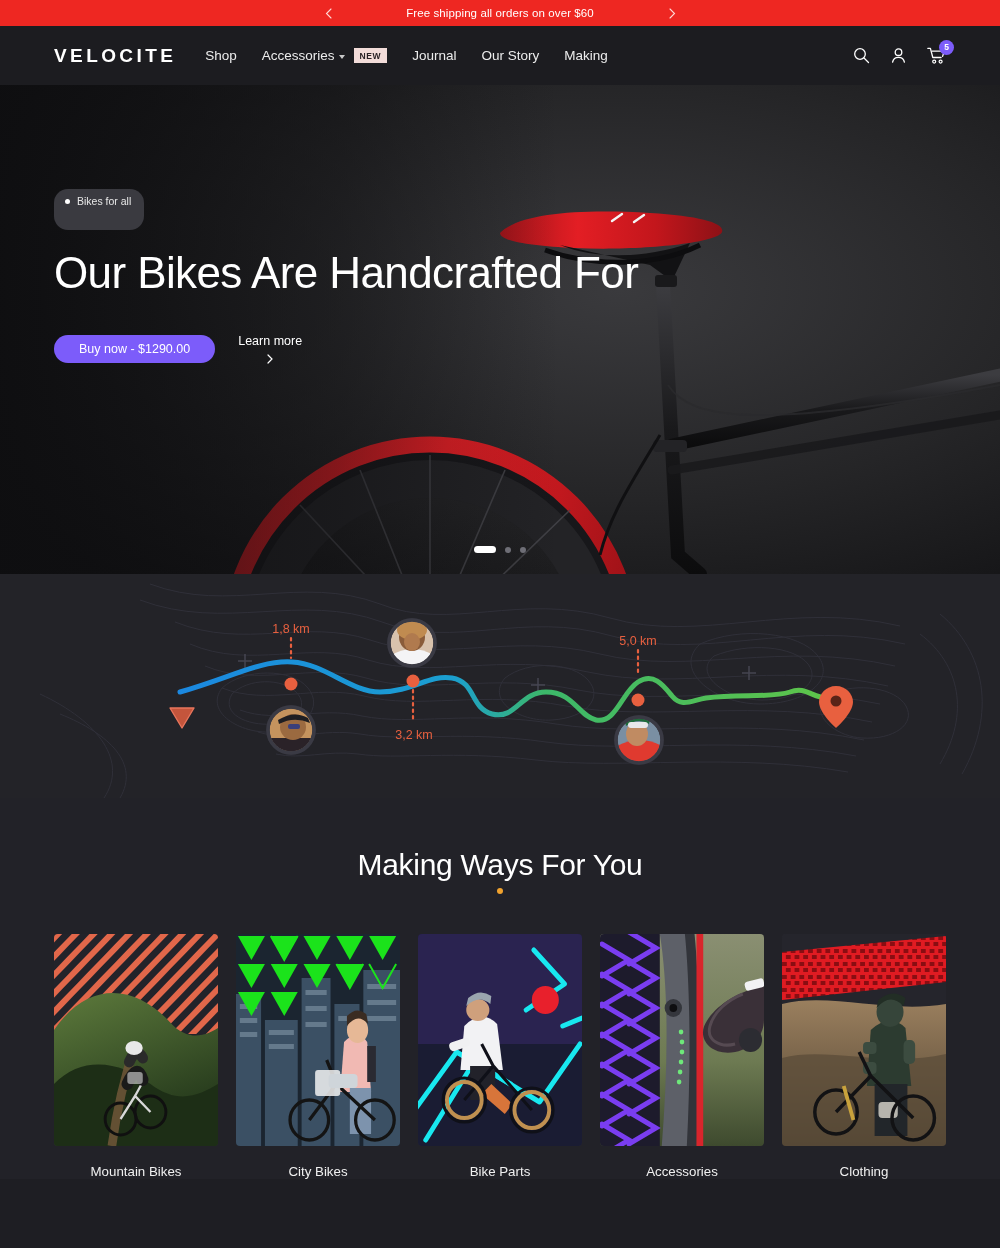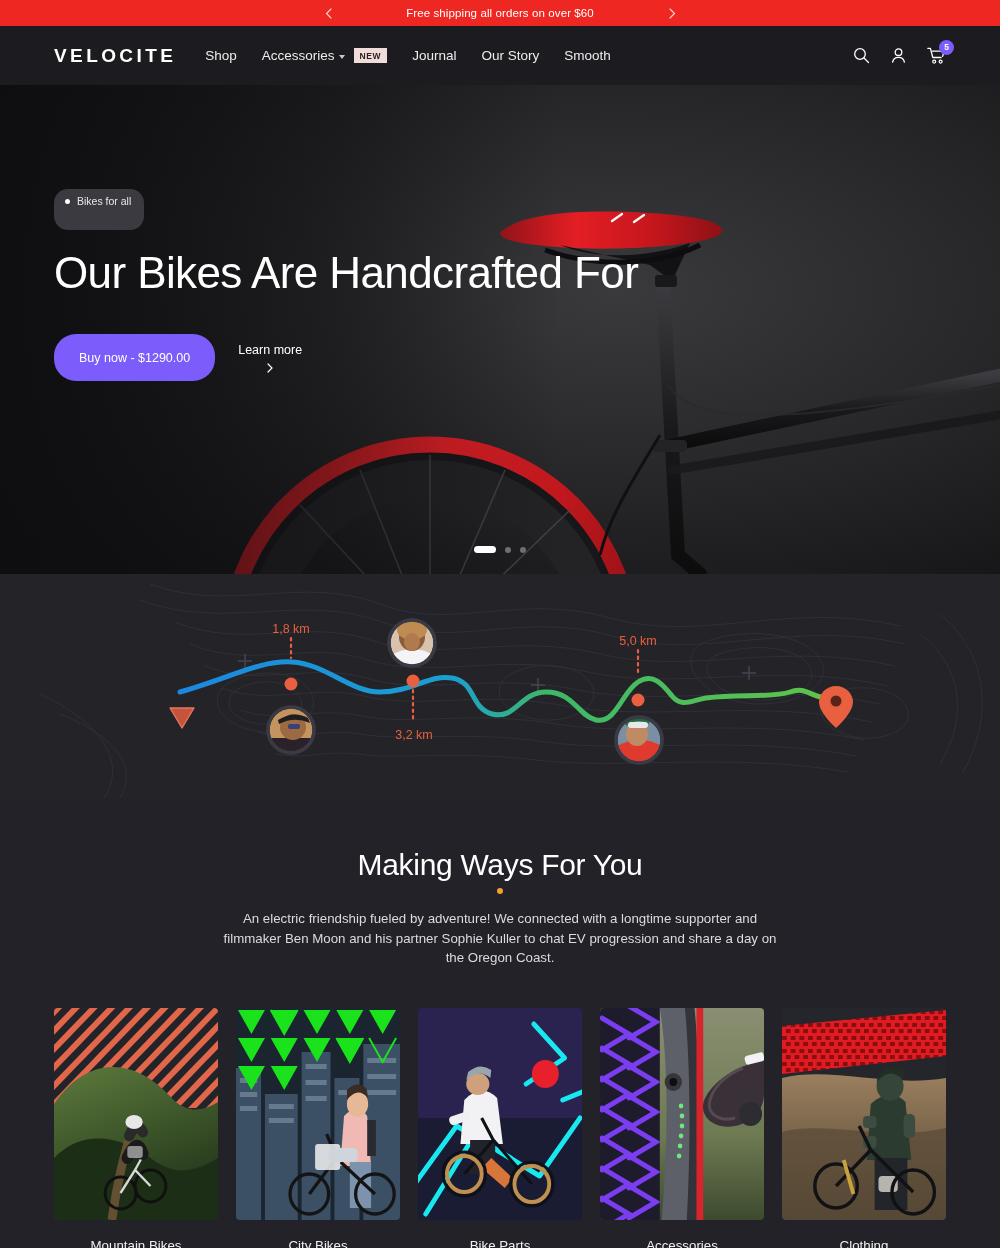--- a/index.html
+++ b/index.html
@@ -71,21 +71,21 @@
     border-radius:14px; padding:6px 13px 23px 11px; font-size:10.5px; color:#e8e8e8;
   }
   .pill-dot { width:5px;height:5px;border-radius:50%;background:#fff; }
   .hero-title {
     font-size:44px; line-height:1.0; font-weight:400; margin-top:21px;
     letter-spacing:-.6px; max-width:620px;
   }
   .hero-actions { display:flex; align-items:center; gap:23px; margin-top:39px; }
   .btn-buy {
     background:#7c5cfa; color:#fff; border:none; border-radius:22px;
-    padding:0 25px; height:47px; font-size:12.5px; cursor:pointer;
+    padding:0 25px; height:28px; font-size:12.5px; cursor:pointer;
     font-family:inherit; display:flex; align-items:center;
   }
   .link-more {
     font-size:12.5px; color:#fff; display:flex; align-items:center; gap:6px; cursor:pointer;flex-direction:column;
   }
   .dots {
     position:absolute; left:0; right:0; bottom:21px; display:flex;
     justify-content:center; align-items:center; gap:9px; z-index:6;
   }
   .dot { width:6px;height:6px;border-radius:50%;background:#6e6e76; cursor:pointer; }
@@ -143,21 +143,21 @@
       <span class="chev-d"></span>
     </div>
     <span class="new-badge">NEW</span>
     <div class="nav-item">
       <span>Journal</span>
     </div>
     <div class="nav-item">
       <span>Our Story</span>
     </div>
     <div class="nav-item">
-      <span>Smooth</span>
+      <span>Making</span>
     </div>
   </nav>
 
   <div class="header-right">
     <div class="icon-btn">
       <svg width="17" height="17" viewBox="0 0 17 17">
         <circle cx="7" cy="7" r="5.3" stroke="#fff" stroke-width="1.3" fill="none"></circle>
         <line x1="11" y1="11" x2="15.5" y2="15.5" stroke="#fff" stroke-width="1.3" stroke-linecap="round"></line>
       </svg>
     </div>
@@ -395,21 +395,20 @@
         <rect x="628" y="148" width="20" height="6" rx="3" fill="#e8e8ea"></rect>
       </g>
       <circle cx="639" cy="166" r="23" fill="none" stroke="#3a3a44" stroke-width="3.5"></circle>
     </g>
   </svg>
 </section>
 
 <section class="ways">
   <h2 class="ways-title">Making Ways For You</h2>
   <div class="ways-dot"></div>
-  <p class="ways-sub">An electric friendship fueled by adventure! We connected with a longtime supporter and filmmaker Ben Moon and his partner Sophie Kuller to chat EV progression and share a day on the Oregon Coast.</p>
 </section>
 
 <section class="cats">
 
   <div class="cat">
     <div class="cat-img">
       <svg viewBox="0 0 170 212" preserveAspectRatio="none">
         <defs>
           <pattern id="pstripe" width="13" height="13" patternTransform="rotate(45)" patternUnits="userSpaceOnUse">
             <rect width="13" height="13" fill="#23232a"></rect>

